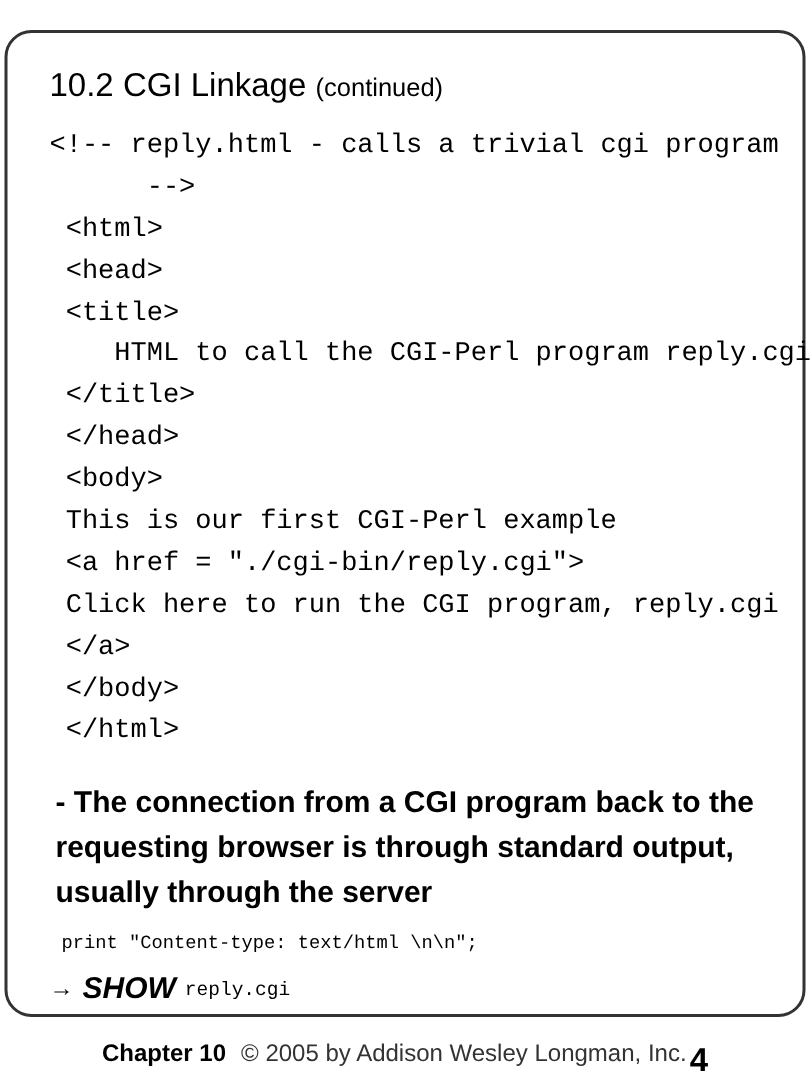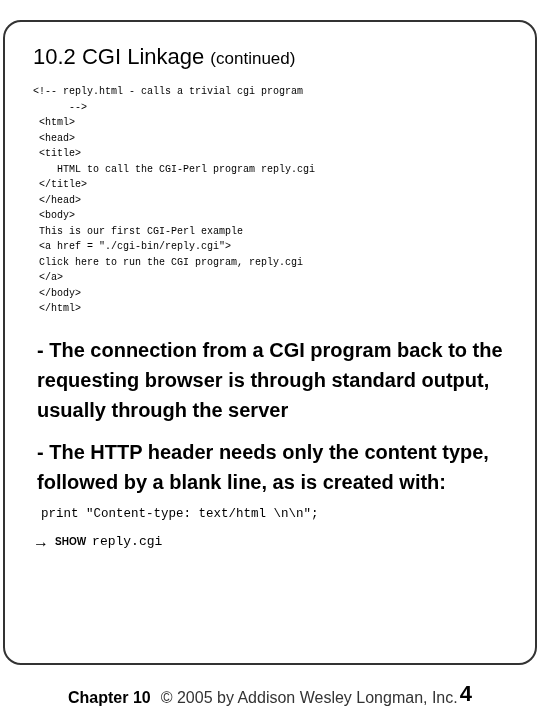--- a/index.html
+++ b/index.html
@@ -29,21 +29,21 @@
 
     .slide-title {
       font-size: 22px;
       font-weight: normal;
       margin-bottom: 14px;
       color: #000;
     }
 
     .code-block {
       font-family: 'Courier New', Courier, monospace;
-      font-size: 10px;
+      font-size: 18px;
       line-height: 1.55;
       color: #000;
       margin-bottom: 18px;
       white-space: pre;
     }
 
     .bullet-section {
       margin-bottom: 12px;
     }
 
@@ -72,35 +72,36 @@
       font-weight: bold;
     }
 
     .arrow-row .arrow {
       font-size: 16px;
       margin-right: 6px;
     }
 
     .arrow-row .show-label {
       font-weight: bold;
-      font-size: 10px;
+      font-size: 20px;
       margin-right: 6px;
+      font-style: italic;
     }
 
     .arrow-row .show-code {
       font-family: 'Courier New', Courier, monospace;
       font-size: 13px;
       font-weight: normal;
       text-align: center;
     }
 
     .footer {
       width: 464px;
       display: flex;
-      align-items: flex-end;
+      align-items: flex-start;
       justify-content: space-between;
       padding: 10px 30px 0 30px;
       margin-top: 6px;
     }
 
     .footer-left {
       display: flex;
       align-items: baseline;
       gap: 10px;
     }
@@ -146,21 +147,20 @@
  Click here to run the CGI program, reply.cgi
  &lt;/a&gt;
  &lt;/body&gt;
  &lt;/html&gt;</div>
 
   <div class="bullet-section">
     <div class="bullet-text">- The connection from a CGI program back to the requesting browser is through standard output, usually through the server</div>
   </div>
 
   <div class="bullet-section">
-    <div class="bullet-text">- The HTTP header needs only the content type, followed by a blank line, as is created with:</div>
     <span class="code-inline">print "Content-type: text/html \n\n";</span>
   </div>
 
   <div class="arrow-row">
     <span class="arrow">→</span>
     <span class="show-label">SHOW</span>
     <span class="show-code">reply.cgi</span>
   </div>
 
 </div>

